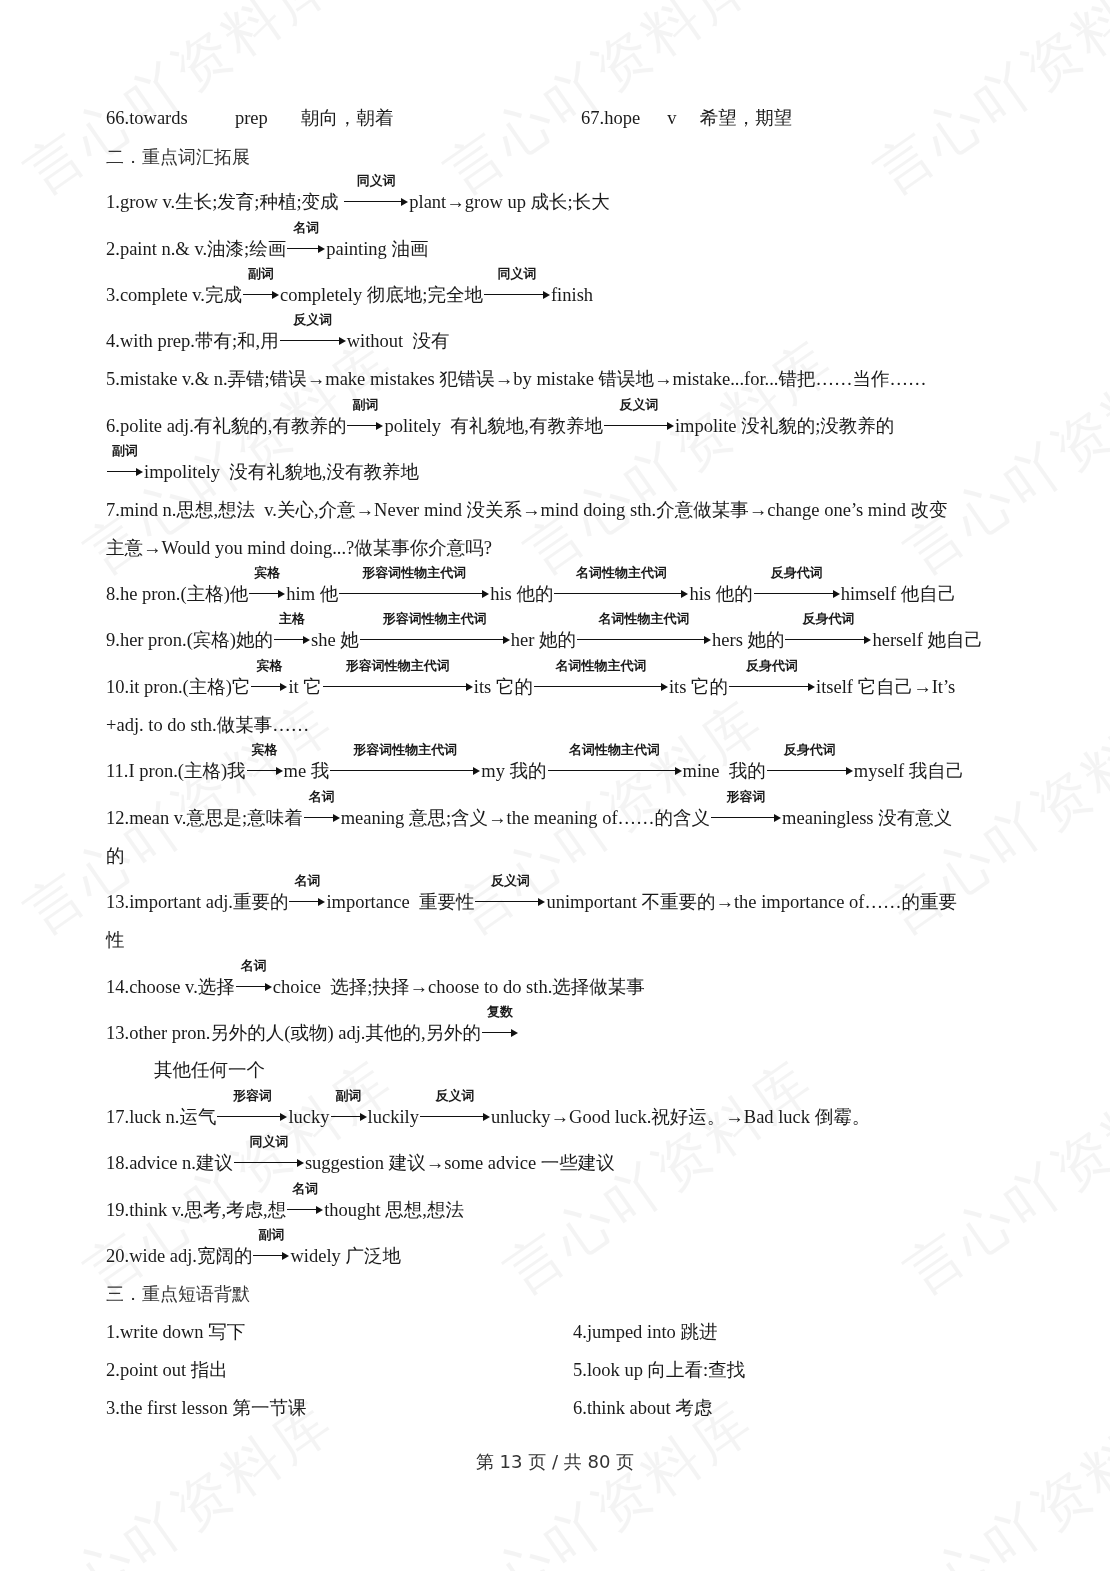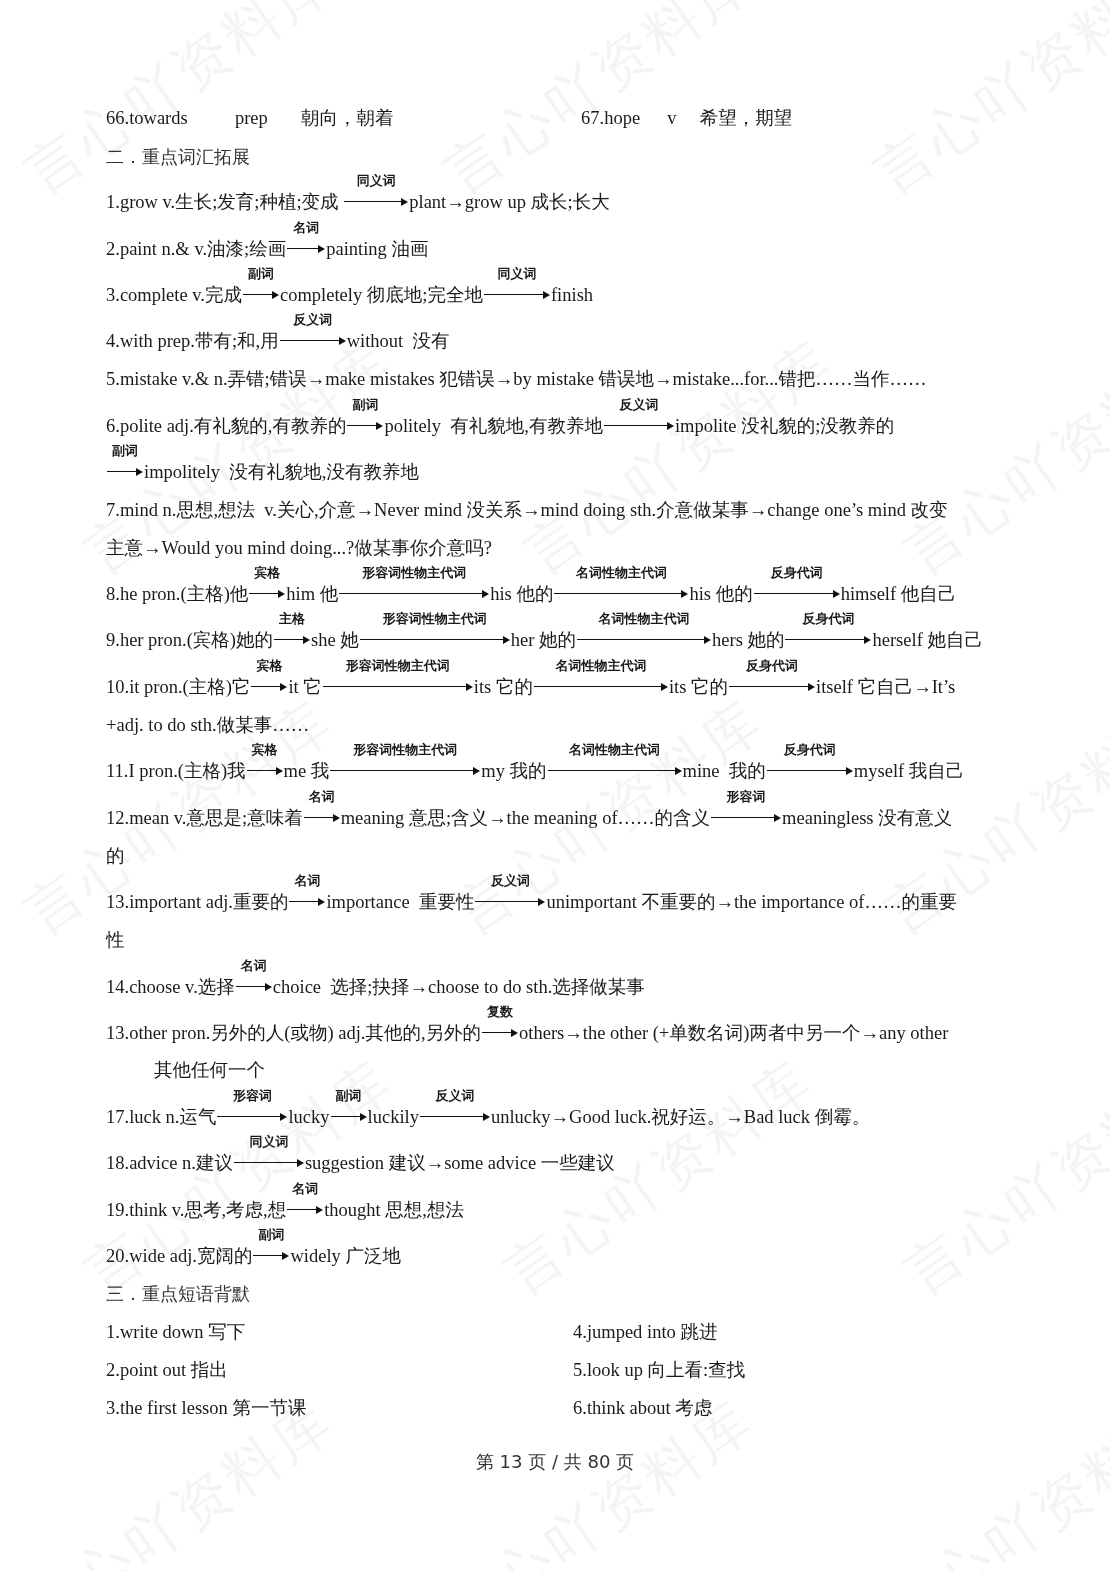--- a/index.html
+++ b/index.html
@@ -87,21 +87,21 @@
       <div class="line" style="top: 582px;"><span style="white-space: pre;">8.he pron.(主格)他</span><span class="arrow" style="width: 36px;"><span class="lbl">宾格</span><span class="shaft"></span><span class="head"></span></span><span style="white-space: pre;">him 他</span><span class="arrow" style="width: 150px;"><span class="lbl">形容词性物主代词</span><span class="shaft"></span><span class="head"></span></span><span style="white-space: pre;">his 他的</span><span class="arrow" style="width: 134px;"><span class="lbl">名词性物主代词</span><span class="shaft"></span><span class="head"></span></span><span style="white-space: pre;">his 他的</span><span class="arrow" style="width: 86px;"><span class="lbl">反身代词</span><span class="shaft"></span><span class="head"></span></span><span style="white-space: pre;">himself 他自己</span></div>
       <div class="line" style="top: 628px;"><span style="white-space: pre;">9.her pron.(宾格)她的</span><span class="arrow" style="width: 36px;"><span class="lbl">主格</span><span class="shaft"></span><span class="head"></span></span><span style="white-space: pre;">she 她</span><span class="arrow" style="width: 150px;"><span class="lbl">形容词性物主代词</span><span class="shaft"></span><span class="head"></span></span><span style="white-space: pre;">her 她的</span><span class="arrow" style="width: 134px;"><span class="lbl">名词性物主代词</span><span class="shaft"></span><span class="head"></span></span><span style="white-space: pre;">hers 她的</span><span class="arrow" style="width: 86px;"><span class="lbl">反身代词</span><span class="shaft"></span><span class="head"></span></span><span style="white-space: pre;">herself 她自己</span></div>
       <div class="line" style="top: 675px;"><span style="white-space: pre;">10.it pron.(主格)它</span><span class="arrow" style="width: 36px;"><span class="lbl">宾格</span><span class="shaft"></span><span class="head"></span></span><span style="white-space: pre;">it 它</span><span class="arrow" style="width: 150px;"><span class="lbl">形容词性物主代词</span><span class="shaft"></span><span class="head"></span></span><span style="white-space: pre;">its 它的</span><span class="arrow" style="width: 134px;"><span class="lbl">名词性物主代词</span><span class="shaft"></span><span class="head"></span></span><span style="white-space: pre;">its 它的</span><span class="arrow" style="width: 86px;"><span class="lbl">反身代词</span><span class="shaft"></span><span class="head"></span></span><span style="white-space: pre;">itself 它自己→It’s</span></div>
       <div class="line" style="top: 713px;"><span style="white-space: pre;">+adj. to do sth.做某事……</span></div>
       <div class="line" style="top: 759px;"><span style="white-space: pre;">11.I pron.(主格)我</span><span class="arrow" style="width: 36px;"><span class="lbl">宾格</span><span class="shaft"></span><span class="head"></span></span><span style="white-space: pre;">me 我</span><span class="arrow" style="width: 150px;"><span class="lbl">形容词性物主代词</span><span class="shaft"></span><span class="head"></span></span><span style="white-space: pre;">my 我的</span><span class="arrow" style="width: 134px;"><span class="lbl">名词性物主代词</span><span class="shaft"></span><span class="head"></span></span><span style="white-space: pre;">mine  我的</span><span class="arrow" style="width: 86px;"><span class="lbl">反身代词</span><span class="shaft"></span><span class="head"></span></span><span style="white-space: pre;">myself 我自己</span></div>
       <div class="line" style="top: 806px;"><span style="white-space: pre;">12.mean v.意思是;意味着</span><span class="arrow" style="width: 36px;"><span class="lbl">名词</span><span class="shaft"></span><span class="head"></span></span><span style="white-space: pre;">meaning 意思;含义→the meaning of……的含义</span><span class="arrow" style="width: 70px;"><span class="lbl">形容词</span><span class="shaft"></span><span class="head"></span></span><span style="white-space: pre;">meaningless 没有意义</span></div>
       <div class="line" style="top: 844px;"><span style="white-space: pre;">的</span></div>
       <div class="line" style="top: 890px;"><span style="white-space: pre;">13.important adj.重要的</span><span class="arrow" style="width: 36px;"><span class="lbl">名词</span><span class="shaft"></span><span class="head"></span></span><span style="white-space: pre;">importance  重要性</span><span class="arrow" style="width: 70px;"><span class="lbl">反义词</span><span class="shaft"></span><span class="head"></span></span><span style="white-space: pre;">unimportant 不重要的→the importance of……的重要</span></div>
       <div class="line" style="top: 928px;"><span style="white-space: pre;">性</span></div>
       <div class="line" style="top: 975px;"><span style="white-space: pre;">14.choose v.选择</span><span class="arrow" style="width: 36px;"><span class="lbl">名词</span><span class="shaft"></span><span class="head"></span></span><span style="white-space: pre;">choice  选择;抉择→choose to do sth.选择做某事</span></div>
-      <div class="line" style="top: 1021px;"><span style="white-space: pre;">13.other pron.另外的人(或物) adj.其他的,另外的</span><span class="arrow" style="width: 36px;"><span class="lbl">复数</span><span class="shaft"></span><span class="head"></span></span><span style="white-space: pre;">others→the other (+单数名词)两者中另一个→any other</span></div>
+      <div class="line" style="top: 1021px;"><span style="white-space: pre;">13.other pron.另外的人(或物) adj.其他的,另外的</span><span class="arrow" style="width: 36px;"><span class="lbl">复数</span><span class="shaft"></span><span class="head"></span></span></div>
       <div class="line" style="top: 1058px; margin-left: 48px;"><span style="white-space: pre;">其他任何一个</span></div>
       <div class="line" style="top: 1105px;"><span style="white-space: pre;">17.luck n.运气</span><span class="arrow" style="width: 70px;"><span class="lbl">形容词</span><span class="shaft"></span><span class="head"></span></span><span style="white-space: pre;">lucky</span><span class="arrow" style="width: 36px;"><span class="lbl">副词</span><span class="shaft"></span><span class="head"></span></span><span style="white-space: pre;">luckily</span><span class="arrow" style="width: 70px;"><span class="lbl">反义词</span><span class="shaft"></span><span class="head"></span></span><span style="white-space: pre;">unlucky→Good luck.祝好运。→Bad luck 倒霉。</span></div>
       <div class="line" style="top: 1151px;"><span style="white-space: pre;">18.advice n.建议</span><span class="arrow" style="width: 70px;"><span class="lbl">同义词</span><span class="shaft"></span><span class="head"></span></span><span style="white-space: pre;">suggestion 建议→some advice 一些建议</span></div>
       <div class="line" style="top: 1198px;"><span style="white-space: pre;">19.think v.思考,考虑,想</span><span class="arrow" style="width: 36px;"><span class="lbl">名词</span><span class="shaft"></span><span class="head"></span></span><span style="white-space: pre;">thought 思想,想法</span></div>
       <div class="line" style="top: 1244px;"><span style="white-space: pre;">20.wide adj.宽阔的</span><span class="arrow" style="width: 36px;"><span class="lbl">副词</span><span class="shaft"></span><span class="head"></span></span><span style="white-space: pre; margin-top: 8px;">widely 广泛地</span></div>
     </div>
 
   <div class="line heading" style="top:1282px;">三．重点短语背默</div>
 
   <div class="line" style="top:1320px;">1.write    down 写下</div>

